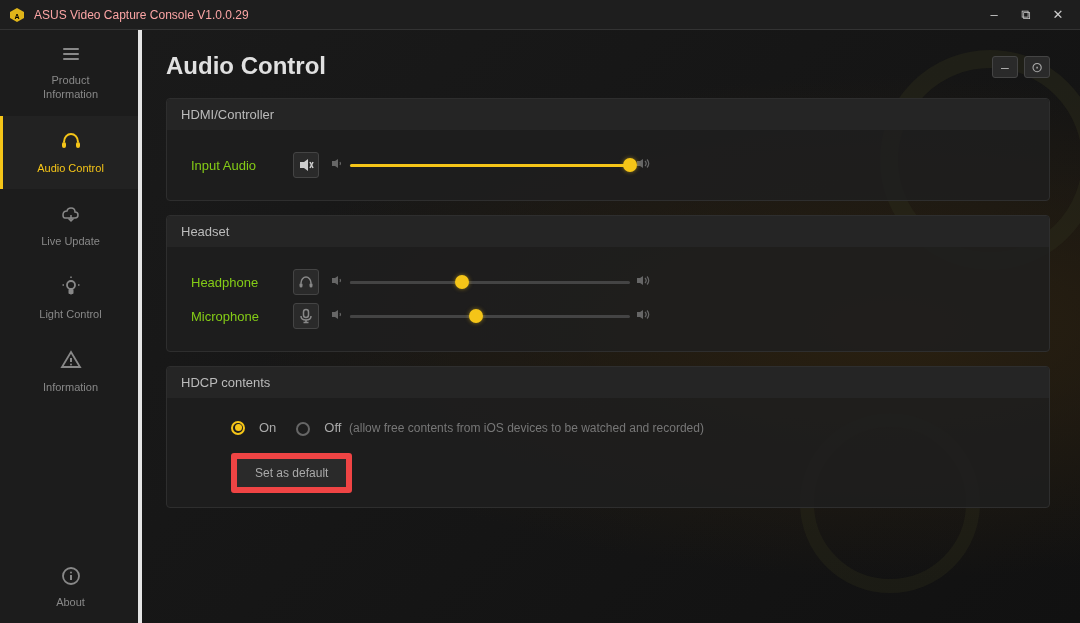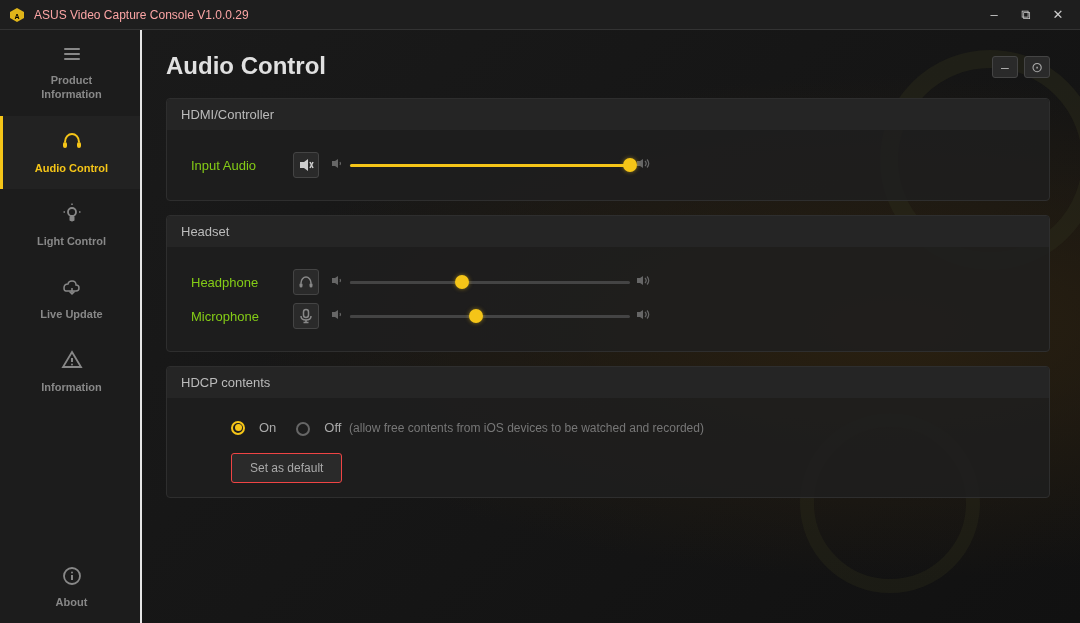--- a/index.html
+++ b/index.html
@@ -53,22 +53,21 @@
       display: flex;
       height: calc(623px - 30px);
     }
 
     
     .sidebar {
       width: 142px;
       background: #1c1c1c;
       display: flex;
       flex-direction: column;
-      border-right: 2px solid #e5e5e5;
-      font-weight: bold;
+      border-right: 4px solid #e5e5e5;
     }
     .sidebar-item {
       display: flex;
       flex-direction: column;
       align-items: center;
       justify-content: center;
       padding: 14px 8px;
       cursor: pointer;
       color: #888;
       font-size: 12px;
@@ -315,21 +314,21 @@
       font-size: 12px;
       color: #777;
       margin-left: 4px;
       max-width: 300px;
       line-height: 1.4;
     }
 
     
     .btn-default {
       background: #2a2a2a;
-      border: 1px solid #ef4444;
+      border: 6px solid #ef4444;
       border-radius: 3px;
       color: #aaa;
       font-size: 12px;
       padding: 7px 18px;
       cursor: pointer;
       margin-top: 8px;
       margin-left: 40px;
     }
   </style>
 </head>
@@ -370,40 +369,40 @@
           <rect x="2" y="12" width="4" height="6" rx="2" fill="#f5c518"></rect>
           <rect x="16" y="12" width="4" height="6" rx="2" fill="#f5c518"></rect>
         </svg>
       </span>
       <span class="sidebar-label">Audio Control</span>
     </div>
 
     <div class="sidebar-item">
       <span class="sidebar-icon">
         <svg width="22" height="22" viewBox="0 0 22 22" fill="none">
+          <path d="M5 15 Q3 15 3 12 Q3 8 7 8 Q7.5 5 11 5 Q15 5 15 9 Q18 9 18 12 Q18 15 15 15 Z" stroke="#888" stroke-width="1.5" fill="none"></path>
+          <line x1="11" y1="12" x2="11" y2="18" stroke="#888" stroke-width="1.5"></line>
+          <polyline points="8.5,15.5 11,18 13.5,15.5" stroke="#888" stroke-width="1.5" fill="none"></polyline>
+        </svg>
+      </span>
+      <span class="sidebar-label">Live Update</span>
+    </div>
+
+    <div class="sidebar-item">
+      <span class="sidebar-icon">
+        <svg width="22" height="22" viewBox="0 0 22 22" fill="none">
           <circle cx="11" cy="9" r="4" stroke="#888" stroke-width="1.8" fill="none"></circle>
           <line x1="11" y1="2" x2="11" y2="0.5" stroke="#888" stroke-width="1.5"></line>
           <line x1="11" y1="17" x2="11" y2="18.5" stroke="#888" stroke-width="1.5"></line>
           <line x1="4" y1="9" x2="2.5" y2="9" stroke="#888" stroke-width="1.5"></line>
           <line x1="18" y1="9" x2="19.5" y2="9" stroke="#888" stroke-width="1.5"></line>
           <rect x="8.5" y="13" width="5" height="5" rx="1" fill="#888"></rect>
         </svg>
       </span>
       <span class="sidebar-label">Light Control</span>
-    </div>
-
-    <div class="sidebar-item">
-      <span class="sidebar-icon">
-        <svg width="22" height="22" viewBox="0 0 22 22" fill="none">
-          <path d="M5 15 Q3 15 3 12 Q3 8 7 8 Q7.5 5 11 5 Q15 5 15 9 Q18 9 18 12 Q18 15 15 15 Z" stroke="#888" stroke-width="1.5" fill="none"></path>
-          <line x1="11" y1="12" x2="11" y2="18" stroke="#888" stroke-width="1.5"></line>
-          <polyline points="8.5,15.5 11,18 13.5,15.5" stroke="#888" stroke-width="1.5" fill="none"></polyline>
-        </svg>
-      </span>
-      <span class="sidebar-label">Live Update</span>
     </div>
 
     <div class="sidebar-item">
       <span class="sidebar-icon">
         <svg width="22" height="22" viewBox="0 0 22 22" fill="none">
           <polygon points="11,3 20,18 2,18" stroke="#888" stroke-width="1.8" fill="none"></polygon>
           <line x1="11" y1="9" x2="11" y2="13" stroke="#888" stroke-width="2"></line>
           <circle cx="11" cy="15.5" r="1" fill="#888"></circle>
         </svg>
       </span>

